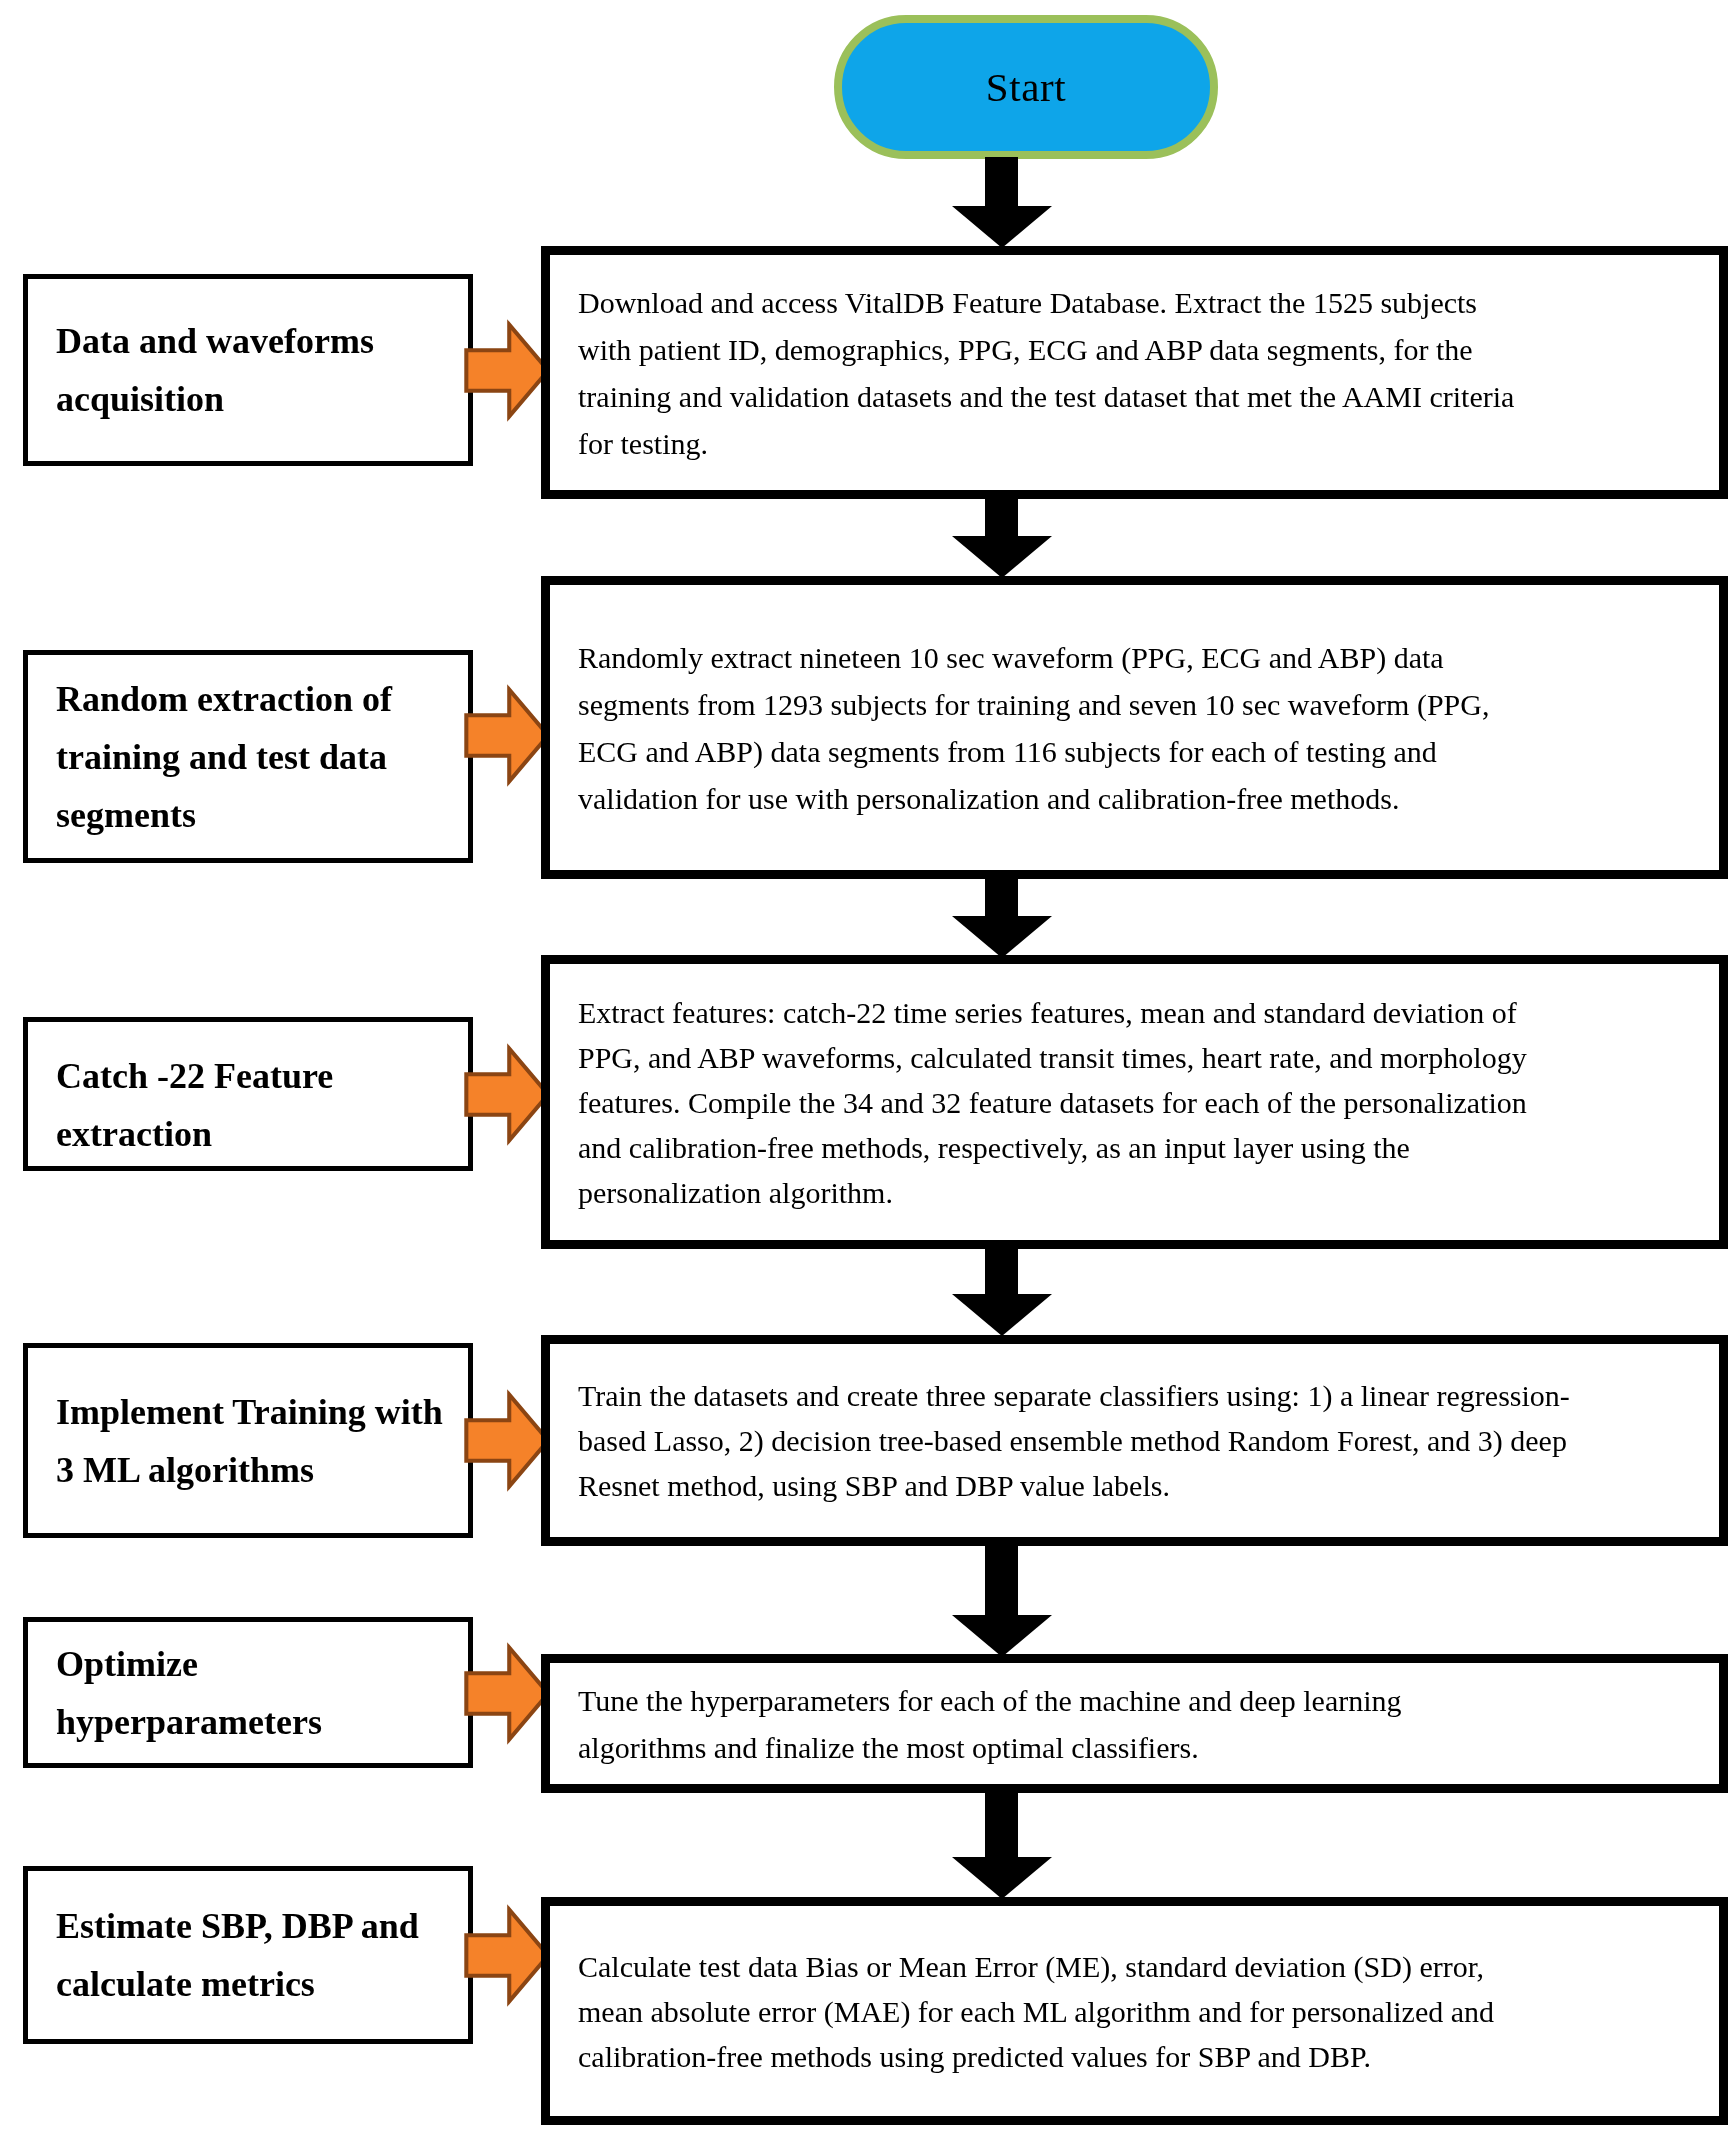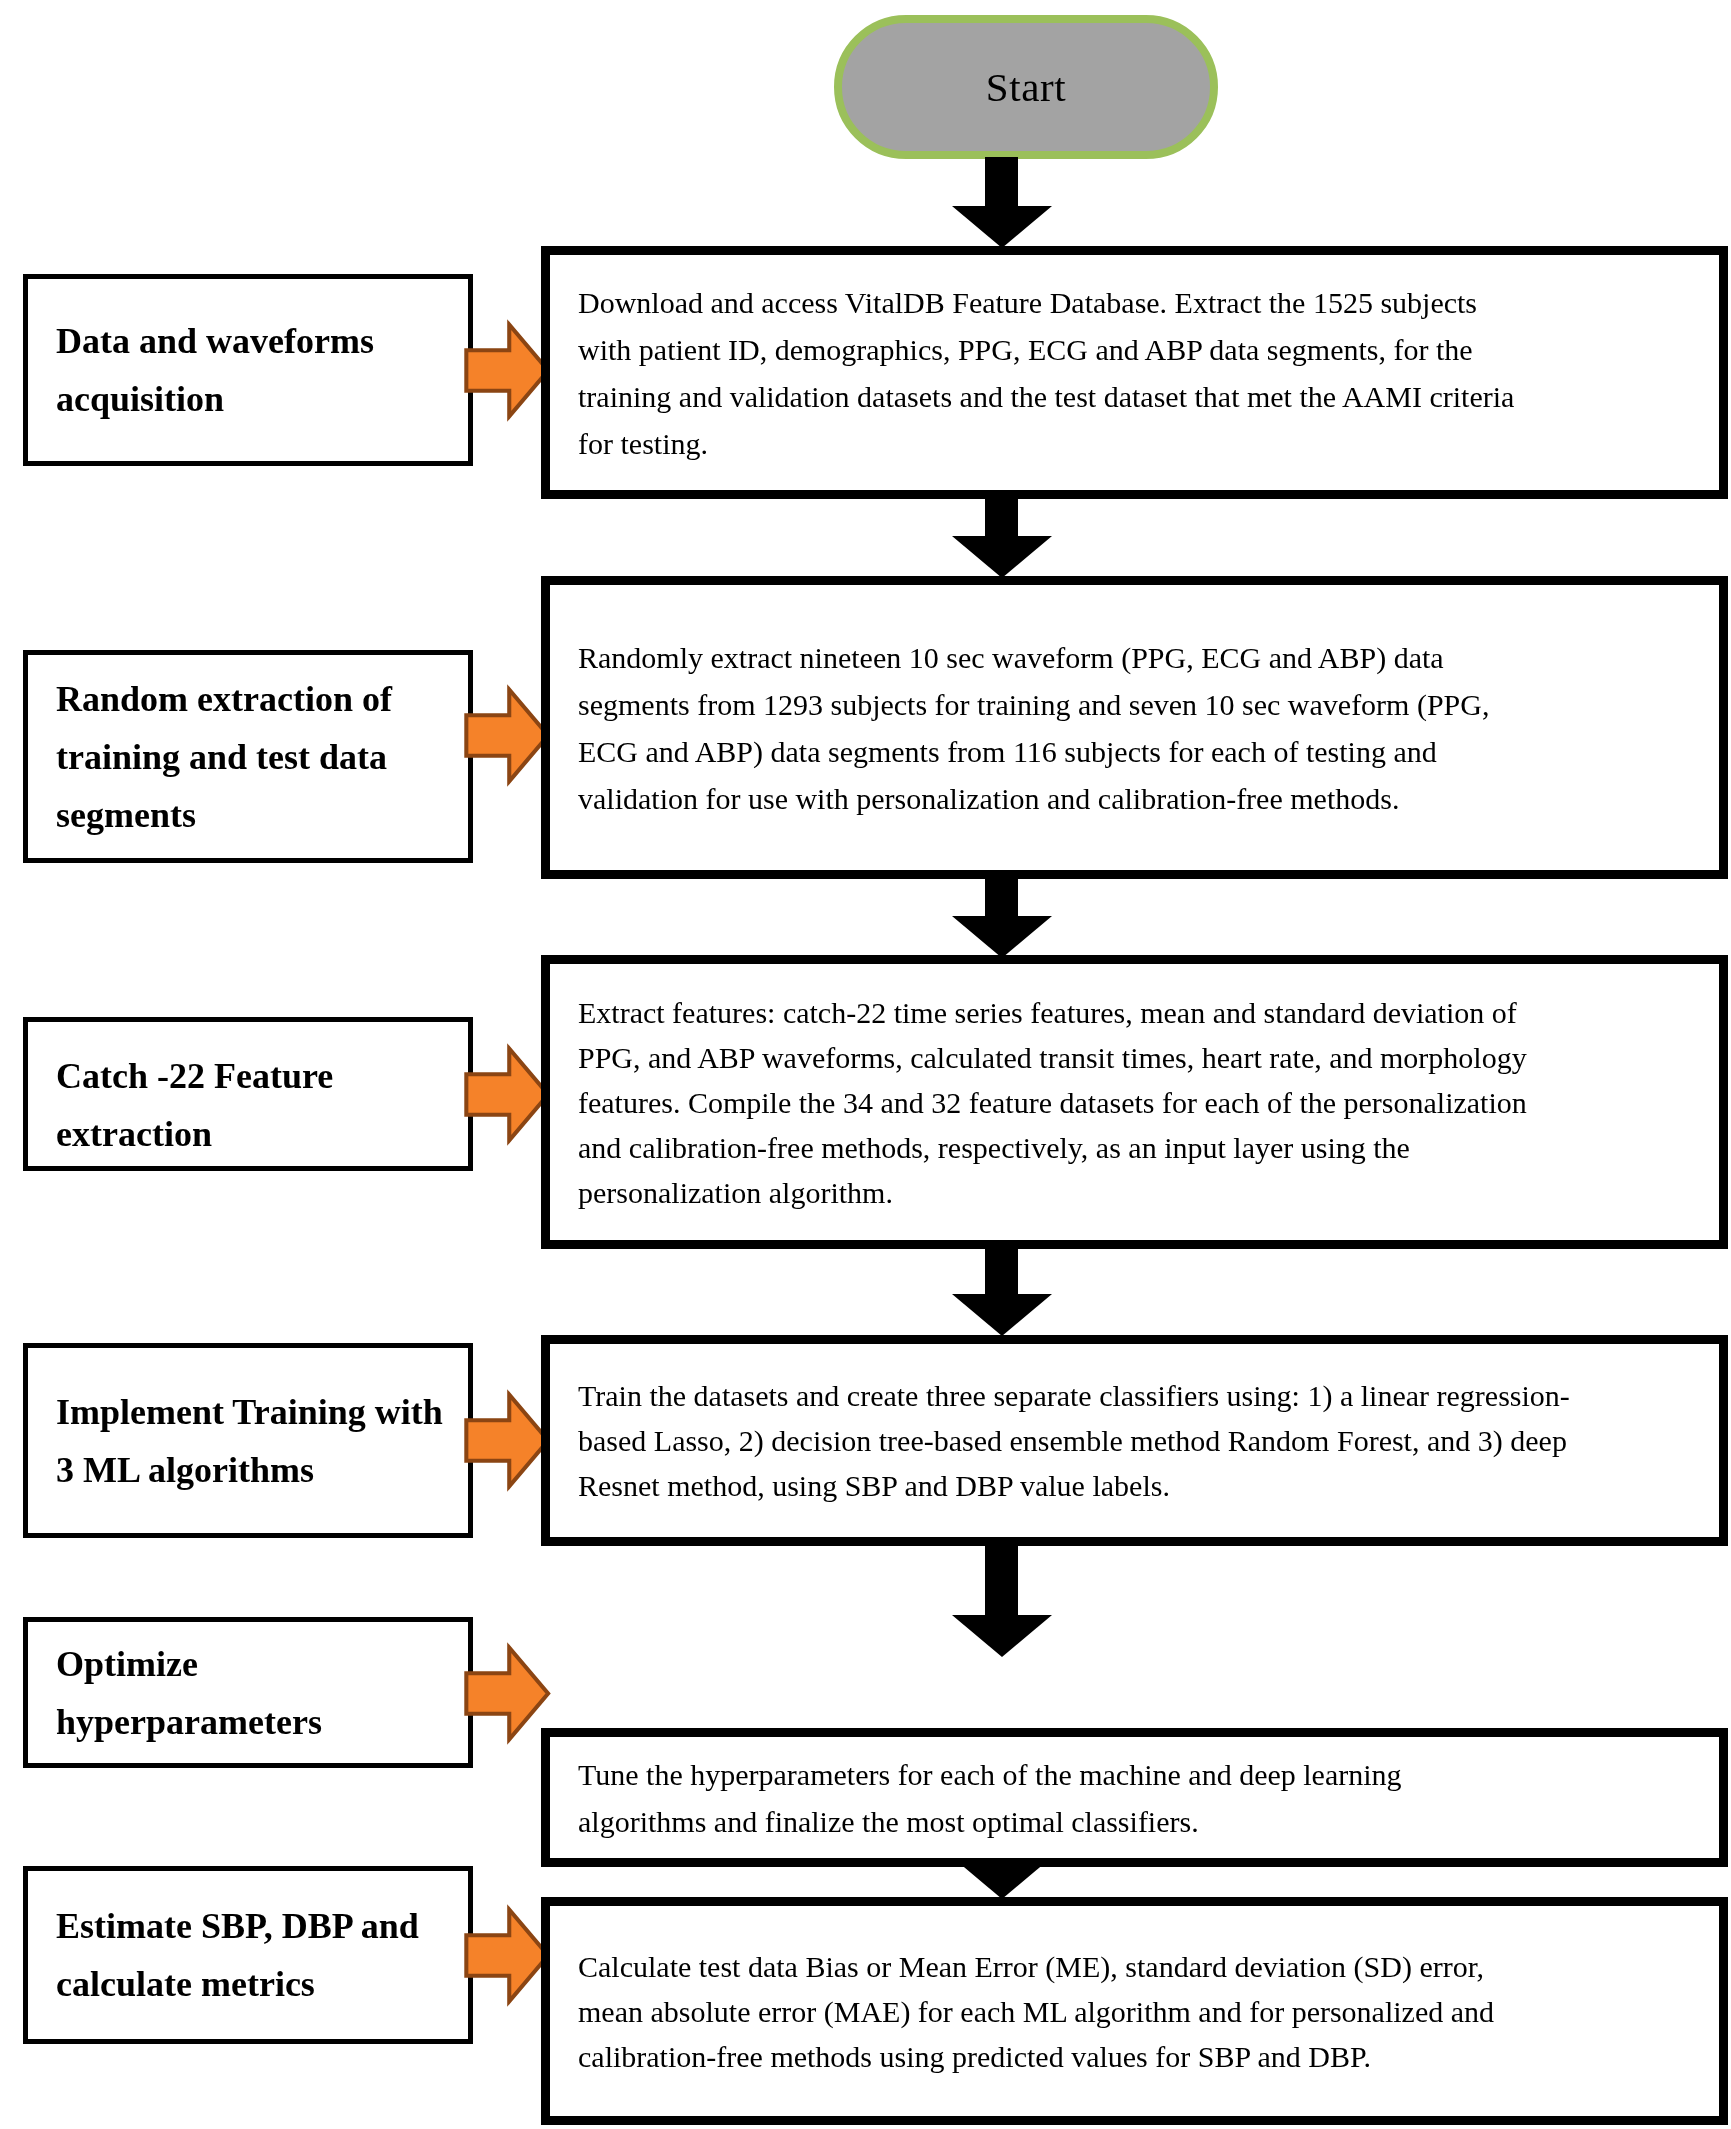--- a/index.html
+++ b/index.html
@@ -4,21 +4,21 @@
 <style>
   html,body{margin:0;padding:0;background:#ffffff;}
   .page{
     position:relative;width:1732px;height:2129px;background:#ffffff;
     font-family:"Liberation Serif","DejaVu Serif",serif;color:#000;
     overflow:hidden;
   }
   
   .start-oval{
     position:absolute;left:834px;top:15px;width:384px;height:144px;
-    border:8.2px solid #9BC05A;border-radius:76px;background:#a3a3a3;
+    border:8.2px solid #9BC05A;border-radius:76px;background:#0ea5e9;
     display:flex;align-items:center;justify-content:center;
     font-size:41px;letter-spacing:0.6px;box-sizing:border-box;
   }
   
   .flow-arrow{
     position:absolute;width:99px;display:flex;flex-direction:column;align-items:center;
   }
   .flow-arrow .shaft{width:33px;background:#000;flex:1;}
   .flow-arrow .head{
     width:0;height:0;border-left:50px solid transparent;
@@ -34,21 +34,21 @@
   .desc-box{
     position:absolute;left:541px;width:1187px;border:9.3px solid #000;background:#fff;
     display:flex;align-items:center;box-sizing:border-box;
     padding:5.8px 186px 5.8px 28px;
     font-size:30px;line-height:47px;
   }
   .dbox1{top:246px;height:253px;}
   .dbox2{top:576px;height:303px;}
   .dbox3{top:955px;height:294px;line-height:45px;padding-right:151px;}
   .dbox4{top:1335px;height:211px;line-height:45px;padding-right:87px;}
-  .dbox5{top:1728px;height:139px;}
+  .dbox5{top:1654px;height:139px;}
   .dbox6{top:1897px;height:228px;line-height:45px;padding-right:175px;}
   
   .label-box{
     position:absolute;left:23px;width:450px;border:5.2px solid #000;background:#fff;
     display:flex;align-items:center;box-sizing:border-box;
     padding:3.5px 23px 3.5px 28px;
     font-size:36px;font-weight:bold;line-height:58px;font-family:Liberation Serif, serif;
   }
   .lbox1{top:274px;height:192px;}
   .lbox2{top:629px;height:213px;margin-top:21px;}

